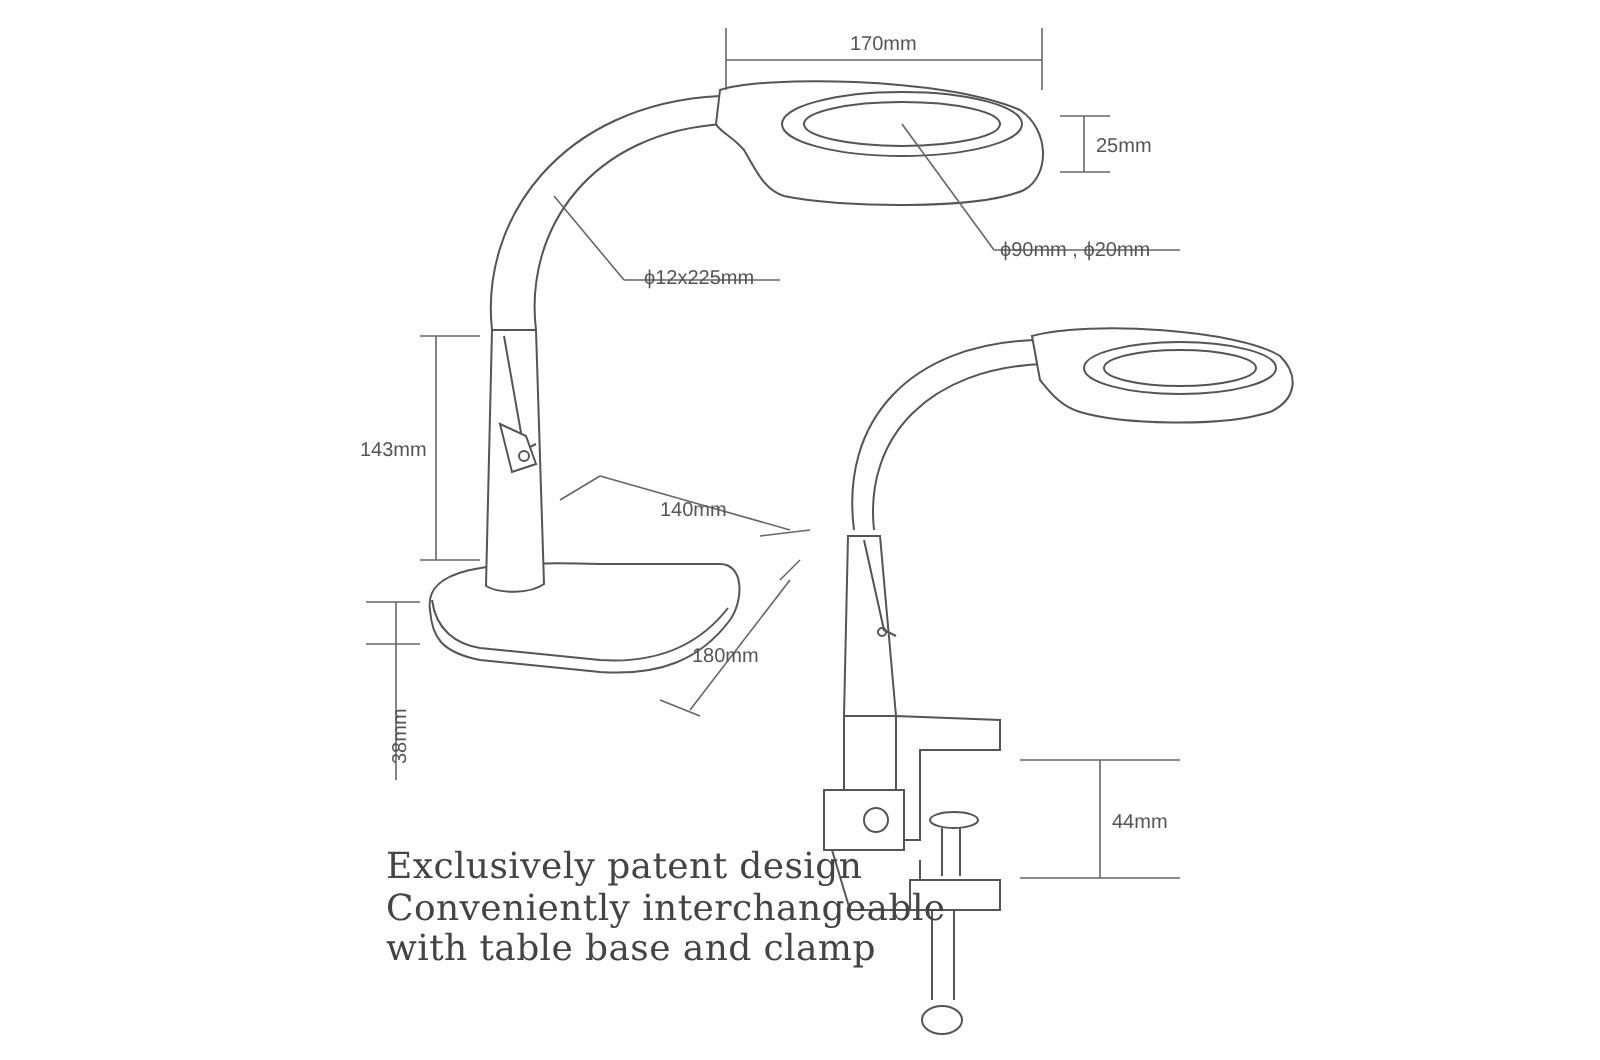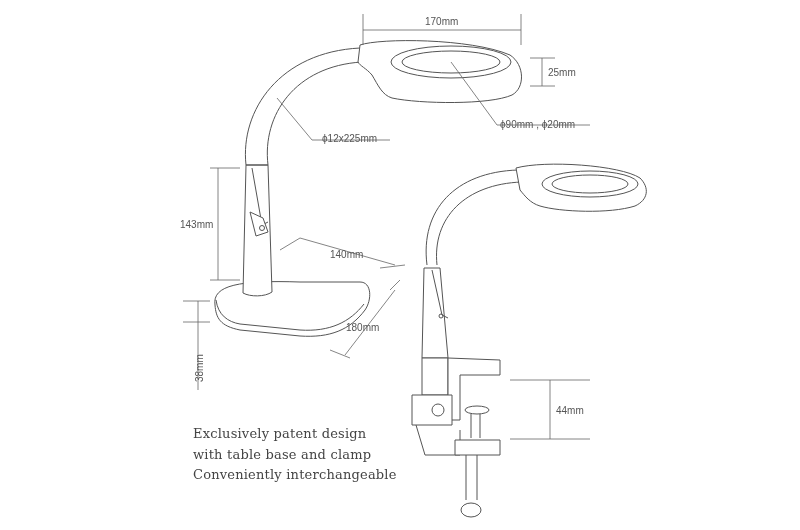--- a/index.html
+++ b/index.html
@@ -1,19 +1,19 @@
 <!DOCTYPE html>
 <html><head>
 <meta charset="utf-8">
 <style>
   html, body { margin:0; padding:0; background:#ffffff; }
   #canvas { position:relative; width:736px; height:530px; overflow:hidden; background:#fff; }
   svg { position:absolute; left:0; top:0; }
   .dim { font-family:"Liberation Sans", sans-serif; font-size:10px; fill:#555; }
-  .desc { position:absolute; left:193px; top:424px; font-family:"DejaVu Serif", serif; font-size:13px; line-height:20.5px; color:#444; letter-spacing:0.2px; }
+  .desc { position:absolute; left:193px; top:424px; font-family:"DejaVu Serif", serif; font-size:18px; line-height:20.5px; color:#444; letter-spacing:0.2px; }
   .desc div { white-space:nowrap; }
 </style>
 </head>
 <body>
 
 <div id="canvas">
 <svg width="800" height="530" viewBox="0 0 800 530" fill="none" stroke="#555" stroke-width="1">
 
   <g>
 
@@ -98,16 +98,16 @@
     <text class="dim" x="180" y="228">143mm</text>
     <text class="dim" x="330" y="258">140mm</text>
     <text class="dim" x="346" y="331">180mm</text>
     <text class="dim" x="0" y="0" transform="translate(203,382) rotate(-90)">38mm</text>
     <text class="dim" x="556" y="414">44mm</text>
   </g>
 </svg>
 
 <div class="desc">
   <div>Exclusively patent design</div>
+  <div>Conveniently interchangeable</div>
   <div>with table base and clamp</div>
-  <div>Conveniently interchangeable</div>
 </div>
 </div>
 
 </body></html>

